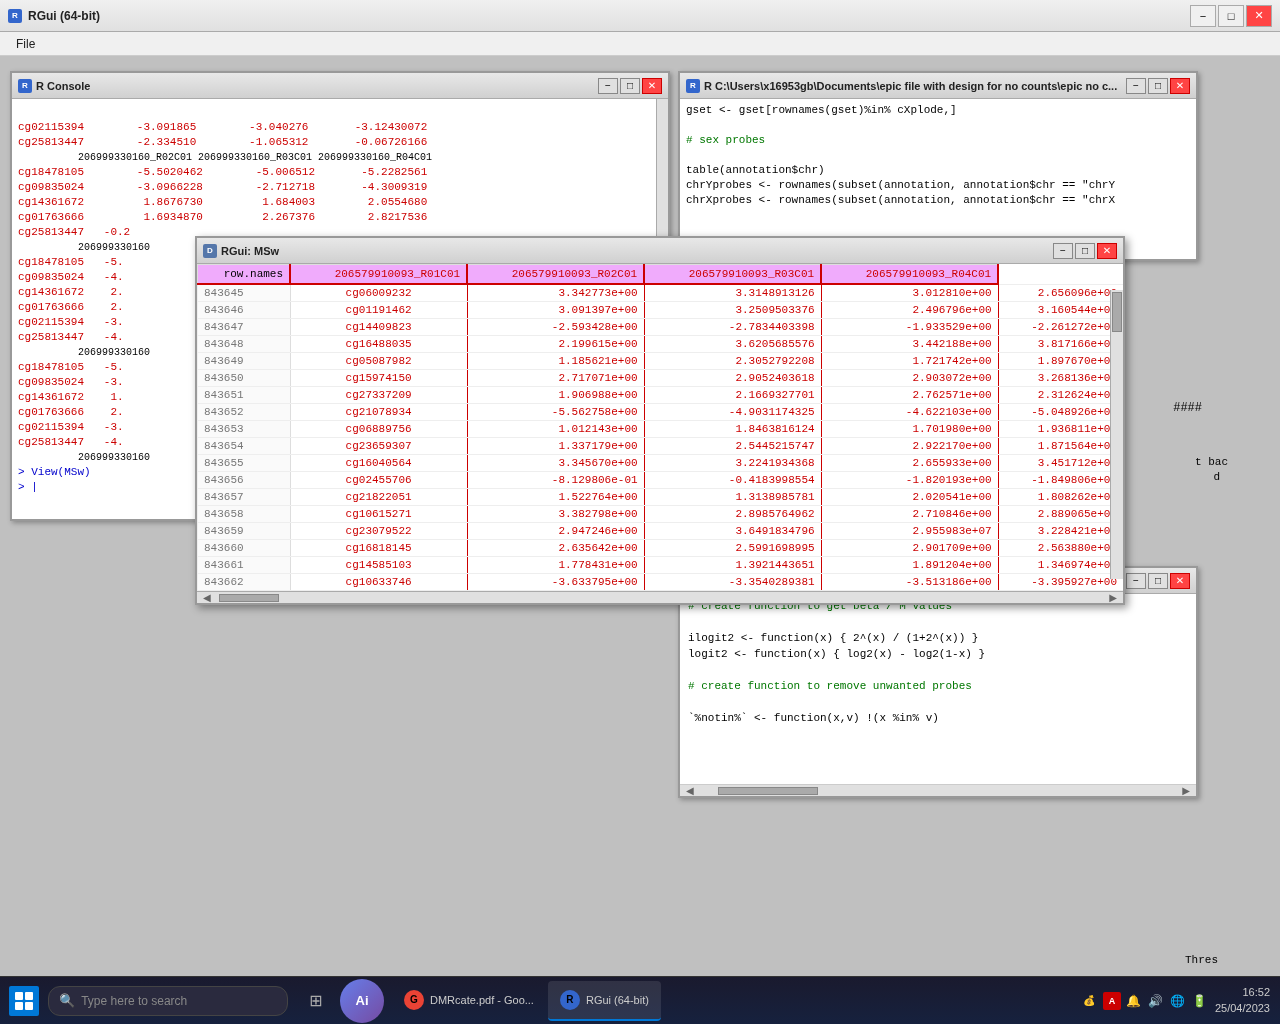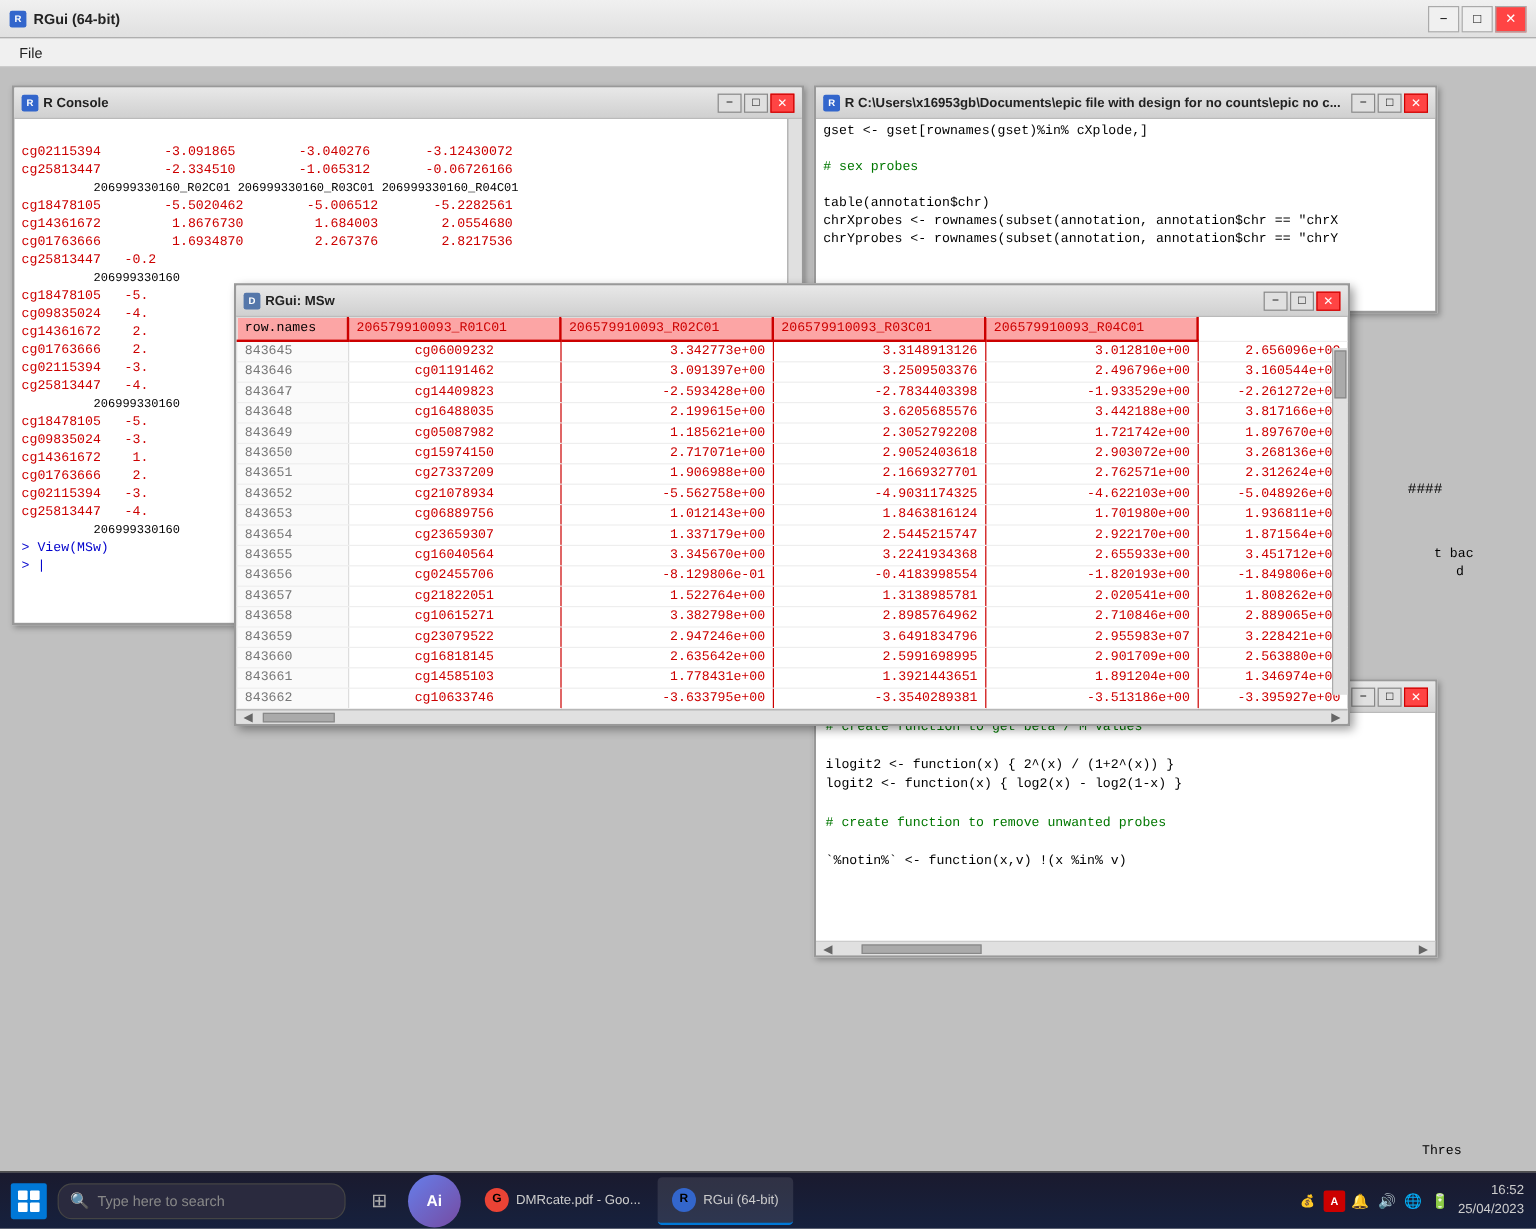--- a/index.html
+++ b/index.html
@@ -198,24 +198,24 @@
       overflow: hidden;
       position: relative;
     }
     .data-table {
       width: 100%;
       border-collapse: collapse;
       font-family: 'Courier New', monospace;
       font-size: 11px;
     }
     .data-table th {
-      background: #fca5a5;
+      background: #f0abfc;
       border: 1px solid #ddd;
       padding: 3px 6px;
-      text-align: left;
+      text-align: right;
       font-weight: normal;
       color: #cc0000;
       white-space: nowrap;
       border-right: 2px solid #cc0000;
       border-bottom: 2px solid #cc0000;
     }
     .data-table th:first-child {
       color: #000;
       border-right: 2px solid #cc0000;
     }
@@ -511,20 +511,21 @@
         <button class="win-btn">−</button>
         <button class="win-btn">□</button>
         <button class="win-btn close-btn">✕</button>
       </div>
     </div>
     <div class="console-content">
       <div class="console-line red" style="color:#cc0000">cg02115394        -3.091865        -3.040276       -3.12430072</div>
       <div class="console-line red" style="color:#cc0000">cg25813447        -2.334510        -1.065312       -0.06726166</div>
       <div class="console-line" style="color:#000;font-size:10px">          206999330160_R02C01 206999330160_R03C01 206999330160_R04C01</div>
       <div class="console-line" style="color:#cc0000">cg18478105        -5.5020462        -5.006512       -5.2282561</div>
+      <div class="console-line" style="color:#cc0000">cg09835024        -3.0966228        -2.712718       -4.3009319</div>
       <div class="console-line" style="color:#cc0000">cg14361672         1.8676730         1.684003        2.0554680</div>
       <div class="console-line" style="color:#cc0000">cg01763666         1.6934870         2.267376        2.8217536</div>
       <div class="console-line" style="color:#cc0000">cg25813447   -0.2</div>
       <div class="console-line" style="color:#000;font-size:10px">          206999330160</div>
       <div class="console-line" style="color:#cc0000">cg18478105   -5.</div>
       <div class="console-line" style="color:#cc0000">cg09835024   -4.</div>
       <div class="console-line" style="color:#cc0000">cg14361672    2.</div>
       <div class="console-line" style="color:#cc0000">cg01763666    2.</div>
       <div class="console-line" style="color:#cc0000">cg02115394   -3.</div>
       <div class="console-line" style="color:#cc0000">cg25813447   -4.</div>
@@ -553,22 +554,22 @@
         <button class="win-btn">□</button>
         <button class="win-btn close-btn">✕</button>
       </div>
     </div>
     <div class="code-content">
       <div class="code-line">gset &lt;- gset[rownames(gset)%in% cXplode,]</div>
       <div class="code-line">&nbsp;</div>
       <div class="code-line" style="color:#007700"># sex probes</div>
       <div class="code-line">&nbsp;</div>
       <div class="code-line">table(annotation$chr)</div>
+      <div class="code-line">chrYprobes &lt;- rownames(subset(annotation, annotation$chr == "chrY</div>
       <div class="code-line">chrXprobes &lt;- rownames(subset(annotation, annotation$chr == "chrX</div>
-      <div class="code-line">chrYprobes &lt;- rownames(subset(annotation, annotation$chr == "chrY</div>
     </div>
   </div>
 
   <div class="data-window">
     <div class="data-title">
       <div class="window-title">
         <div class="window-title-icon" style="background:#5577aa">D</div>
         <span>RGui: MSw</span>
       </div>
       <div class="window-controls">

